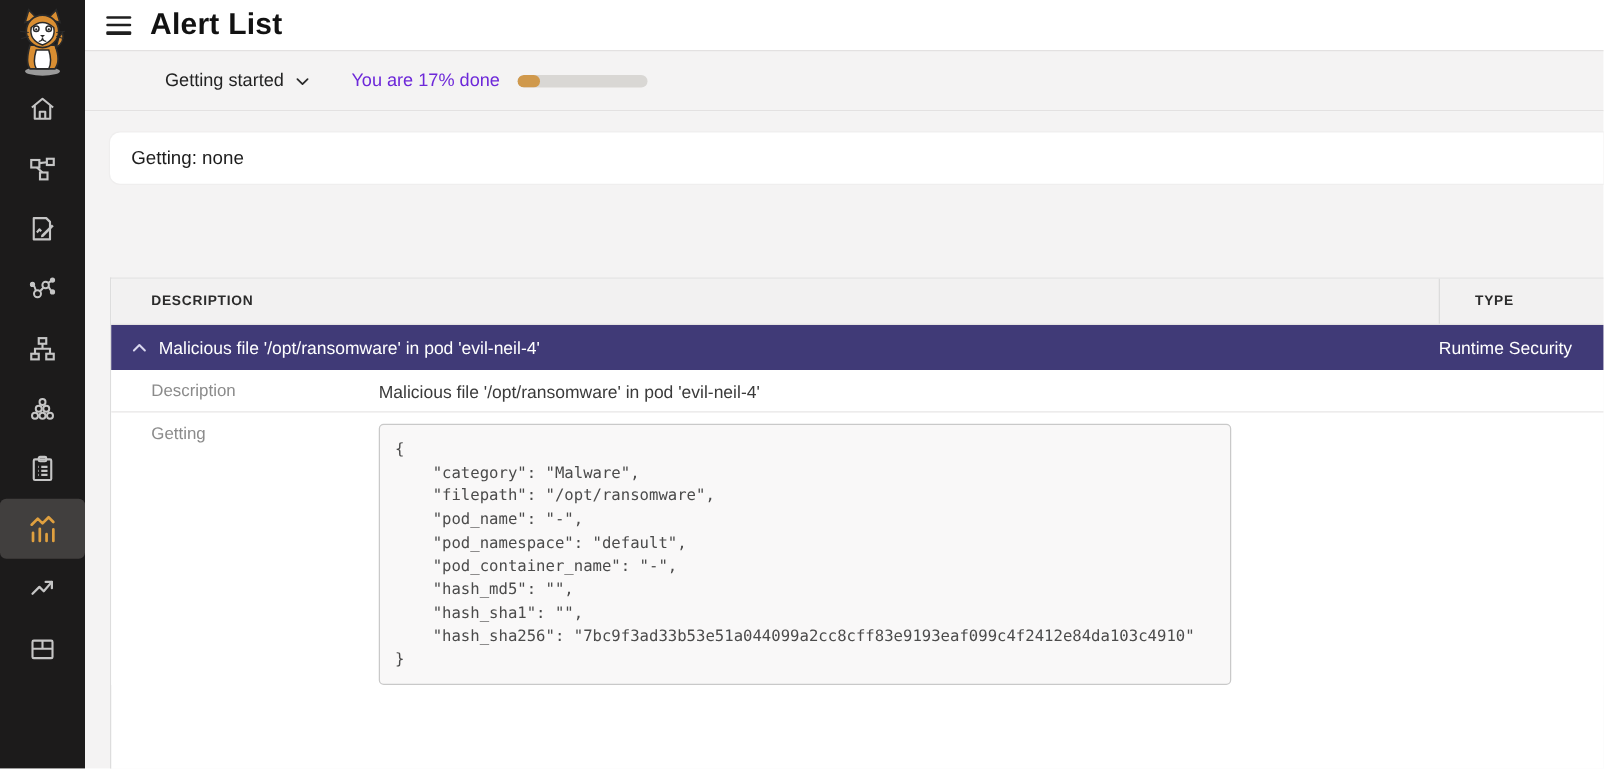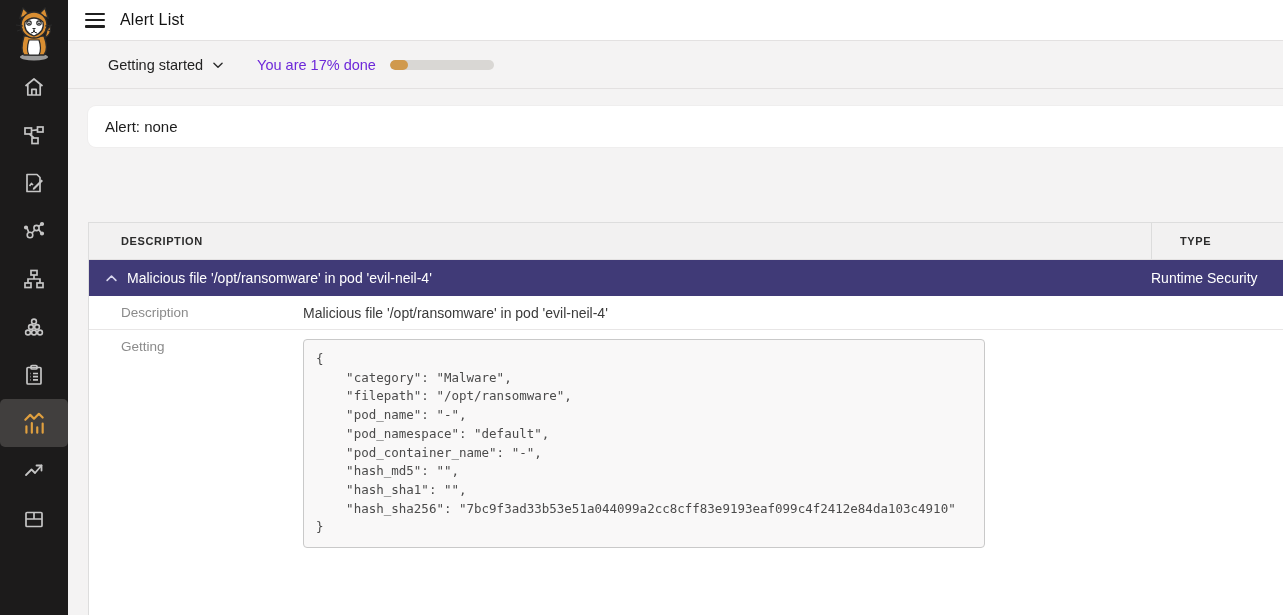--- a/index.html
+++ b/index.html
@@ -13,24 +13,24 @@
   .nav{width:100%;display:flex;flex-direction:column;}
   .nav-item{height:48px;width:68px;display:flex;align-items:center;justify-content:center;cursor:pointer;}
   .nav-item.active{background:#413f3e;border-radius:5px;}
   .nav-item svg{display:block;}
 
   
   .main{position:absolute;left:68px;top:0;right:0;bottom:0;}
   .topbar{height:40px;background:#fff;display:flex;align-items:center;padding-left:17px;}
   .burger{width:20px;height:15px;display:flex;flex-direction:column;justify-content:space-between;cursor:pointer;}
   .burger span{display:block;height:2.6px;background:#1f1f1f;border-radius:1px;}
-  .page-title{margin-left:15px;font-size:16px;font-weight:400;color:#121212;letter-spacing:.2px;}
+  .page-title{margin-left:15px;font-size:24px;font-weight:700;color:#121212;letter-spacing:.2px;}
 
   .gsbar{height:47px;background:#f4f3f3;border-top:1px solid #e3e1e1;border-bottom:1px solid #e3e1e1;
-         display:flex;align-items:center;padding-left:40px;}
+         display:flex;align-items:center;padding-left:64px;}
   .gs-label{font-size:14.5px;color:#232323;font-weight:500;}
   .gs-chevron{margin-left:8px;display:flex;align-items:center;cursor:pointer;}
   .gs-progress-label{margin-left:32px;font-size:14.5px;color:#6d28d9;font-weight:500;}
   .progress-track{margin-left:14px;width:104px;height:10px;background:#d9d7d4;border-radius:5px;overflow:hidden;}
   .progress-fill{height:100%;background:#d0994c;border-radius:5px;}
 
   .content{position:absolute;top:89px;left:0;right:0;bottom:0;background:#f4f3f3;}
   .filter-card{margin:17px 0 0 20px;height:41px;background:#fff;border-radius:8px 0 0 8px;
                display:flex;align-items:center;padding-left:17px;box-shadow:0 0 0 1px #efeeee;cursor:pointer;}
   .filter-label{font-size:15px;color:#1d1d1d;}
@@ -181,21 +181,21 @@
       </span>
       <span class="gs-progress-label">You are 17% done</span>
       <div class="progress-track">
         <div class="progress-fill" style="width: 17%;"></div>
       </div>
     </div>
 
     <div class="content">
 
       <div class="filter-card">
-        <span class="filter-label">Alert: none</span>
+        <span class="filter-label">Getting: none</span>
       </div>
 
       <div class="table-card">
         <div class="thead">
           <div class="th th-desc">DESCRIPTION</div>
           <div class="th th-type">TYPE</div>
         </div>
 
         <div class="alert-row">
           <div class="alert-main">

